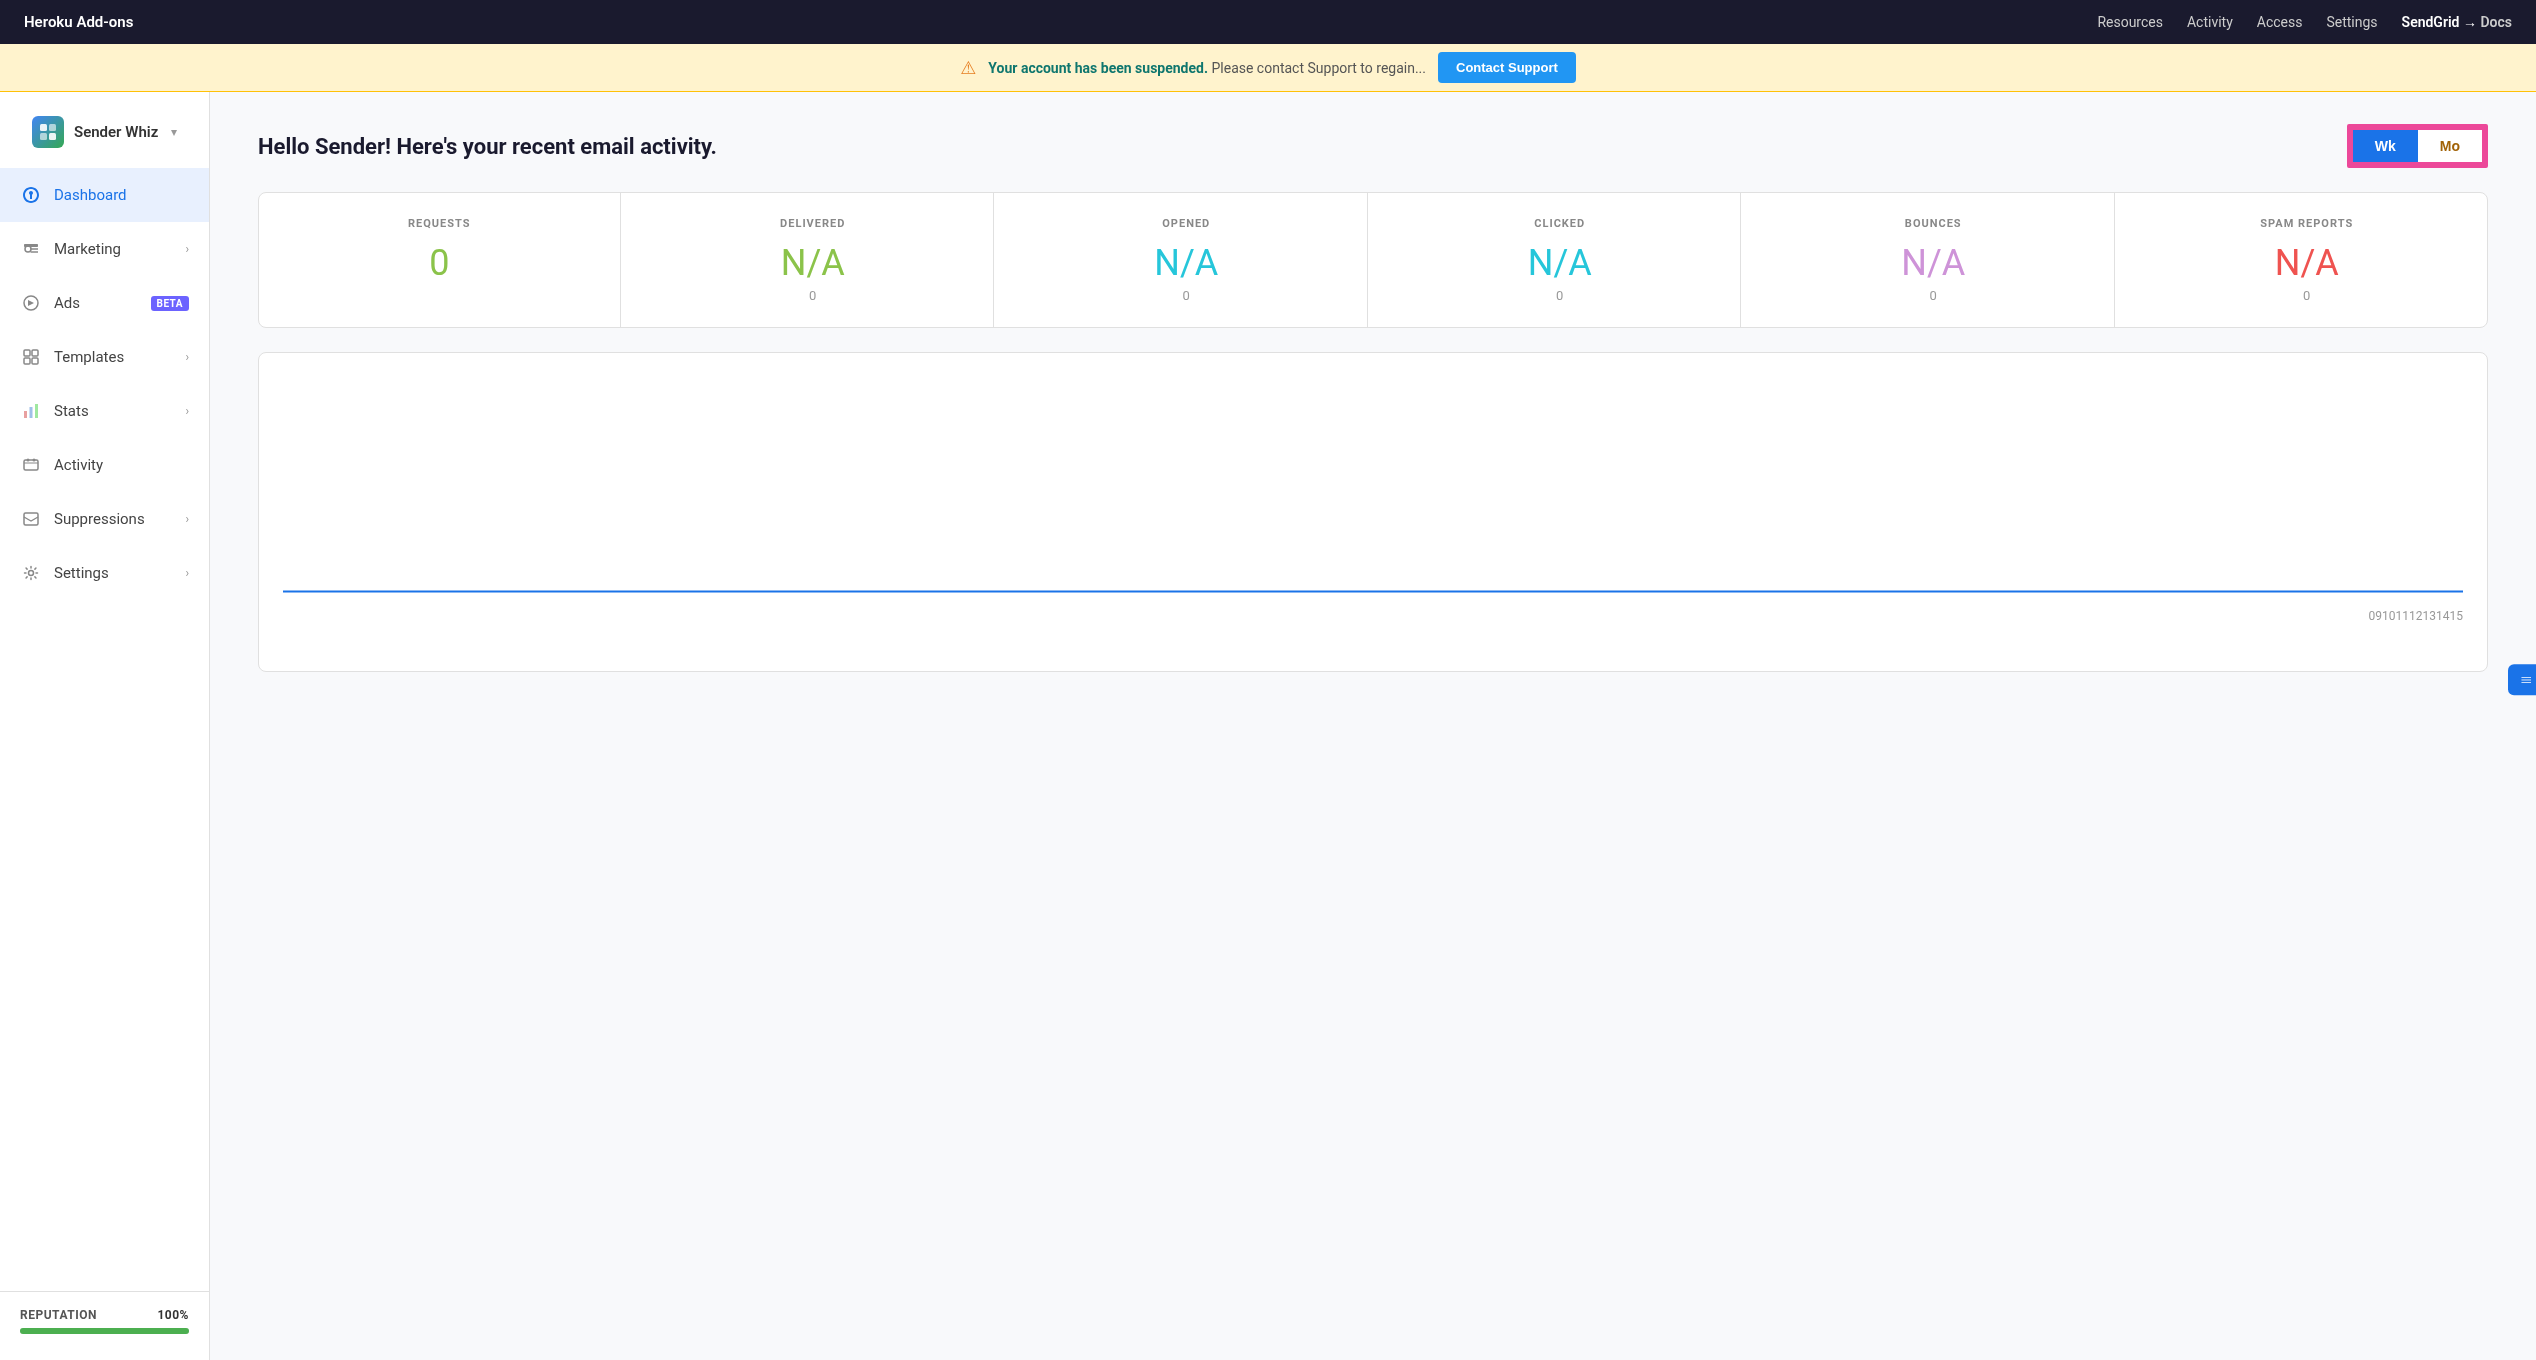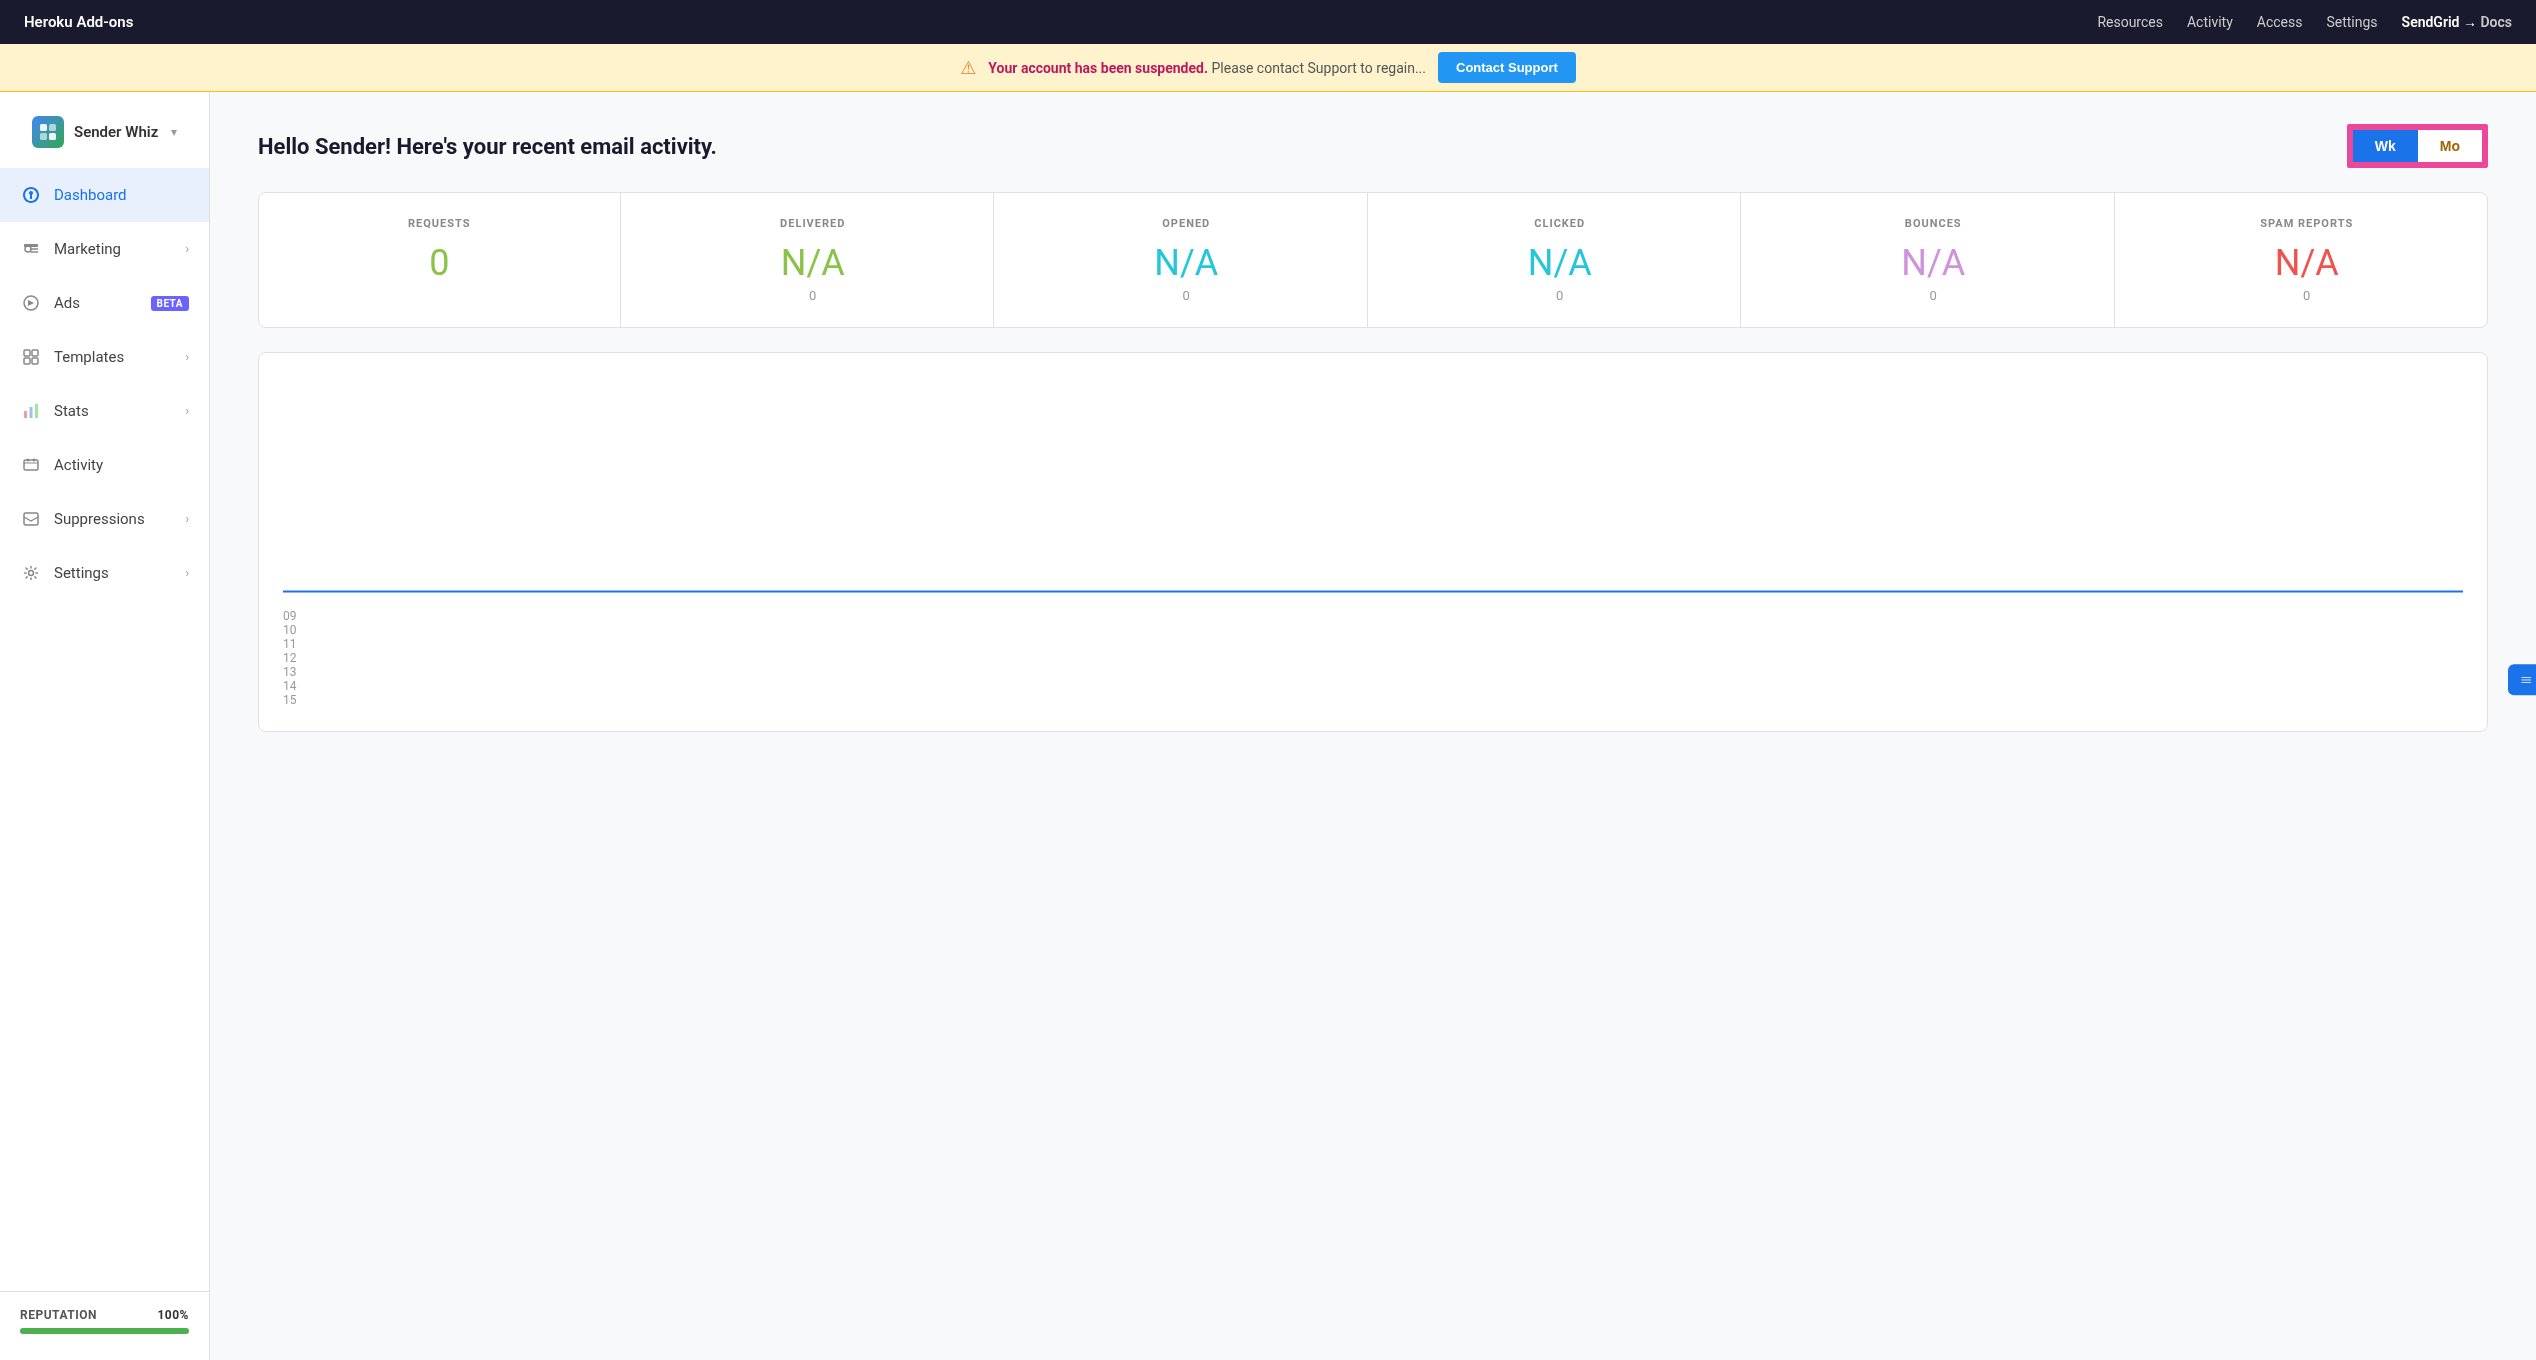--- a/index.html
+++ b/index.html
@@ -31,21 +31,21 @@
       gap: 12px;
       padding: 8px 24px;
       font-size: 14px;
       color: #333;
     }
     .alert-banner .warning-icon {
       color: #e67e22;
       font-size: 18px;
     }
     .alert-banner .alert-text { color: #555; }
-    .alert-banner .alert-text strong { color: #be185d; }
+    .alert-banner .alert-text strong { color: #0f766e; }
     .contact-support-btn {
       background: #2196f3;
       color: white;
       border: none;
       padding: 8px 18px;
       border-radius: 4px;
       cursor: pointer;
       font-size: 13px;
       font-weight: 600;
     }
@@ -222,25 +222,24 @@
       padding: 24px;
       min-height: 320px;
       position: relative;
     }
     .chart-line {
       width: 100%;
       height: 220px;
     }
     .chart-x-axis {
       display: flex;
-      justify-content: space-between;
+      justify-content: flex-end;
       padding: 8px 0 0;
       color: #999;
       font-size: 12px;
-      flex-direction: column;
     }
 
     
     .right-panel {
       position: fixed;
       right: 0;
       top: 50%;
       transform: translateY(-50%);
       background: #1a73e8;
       color: white;

